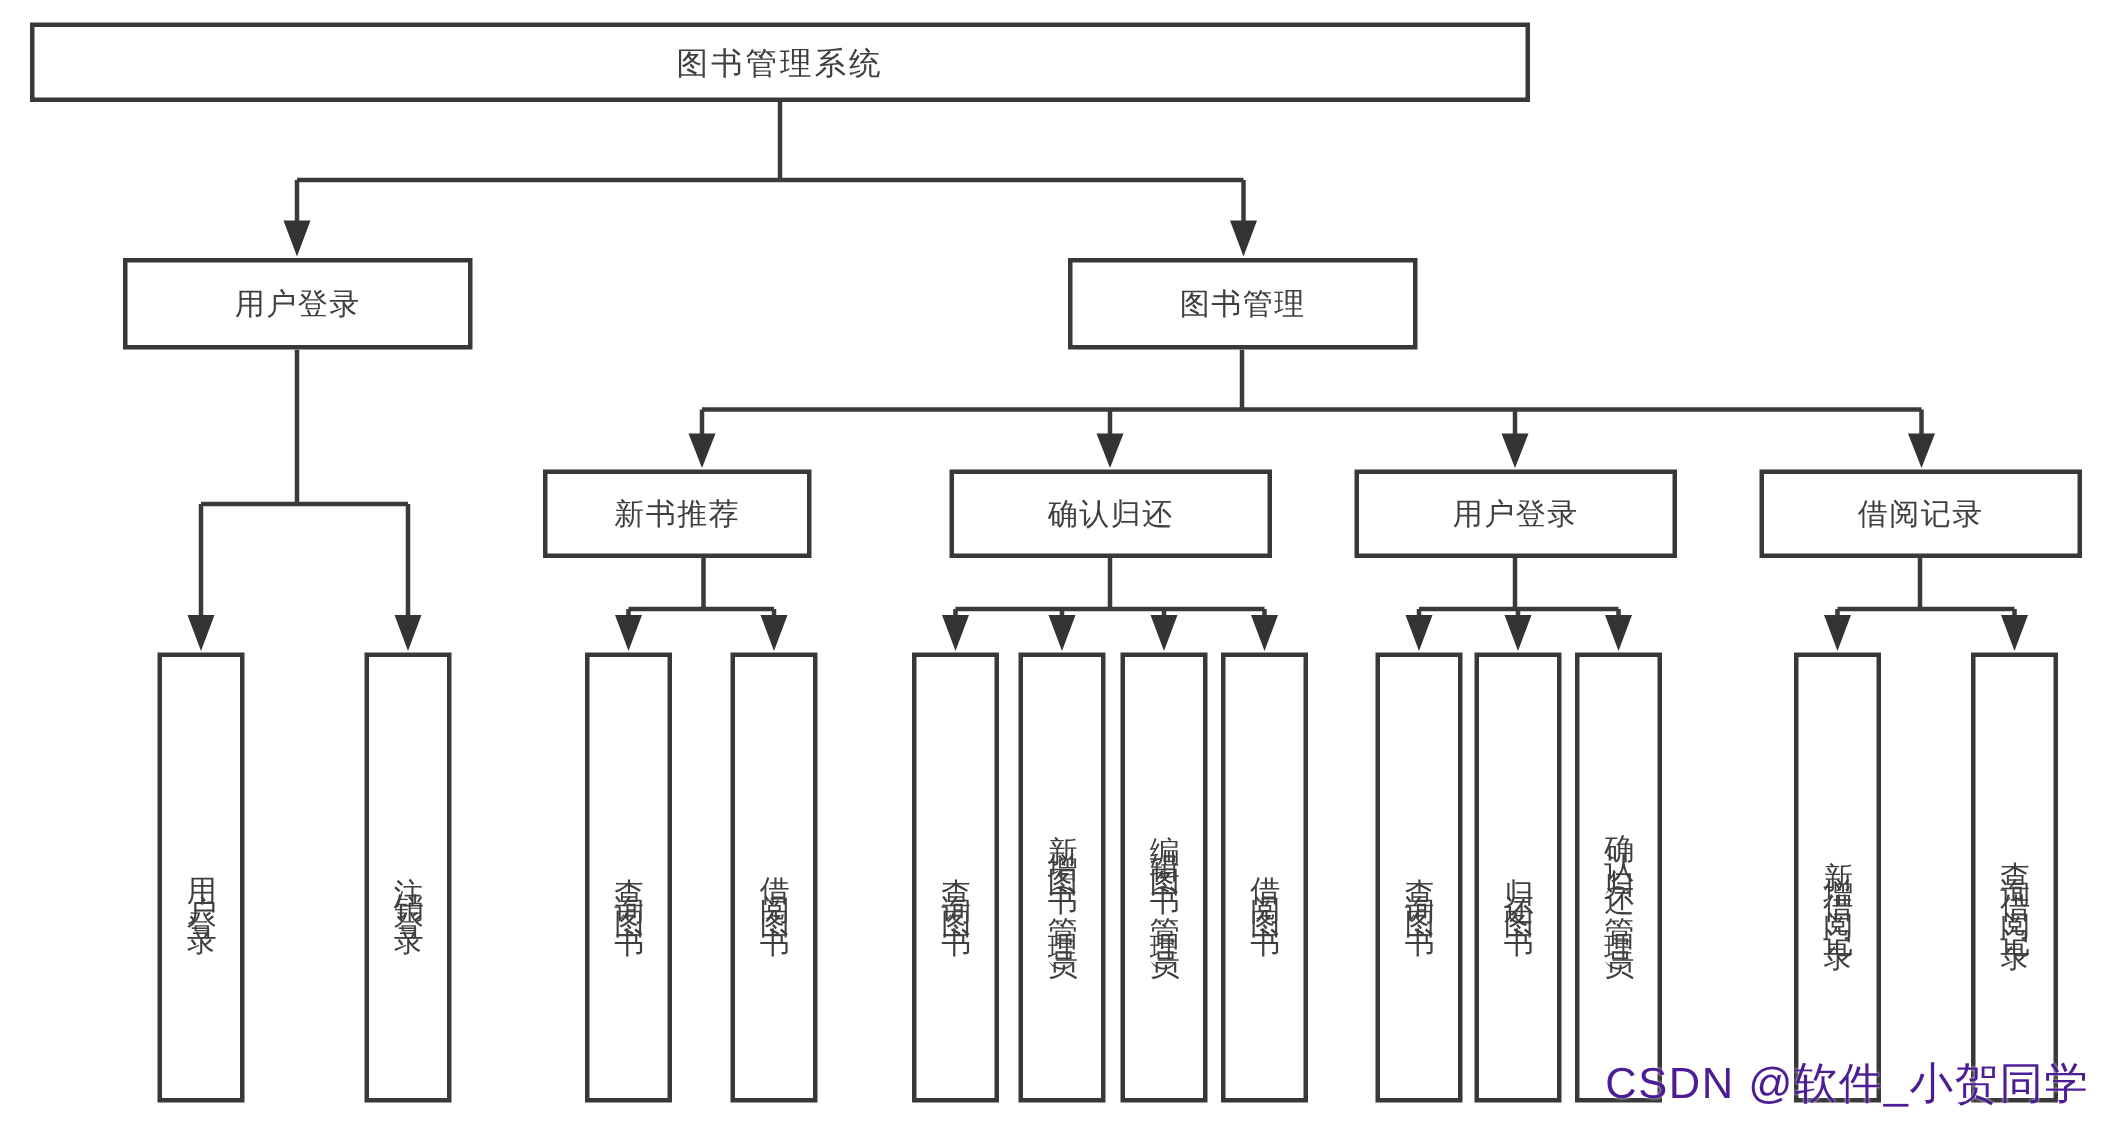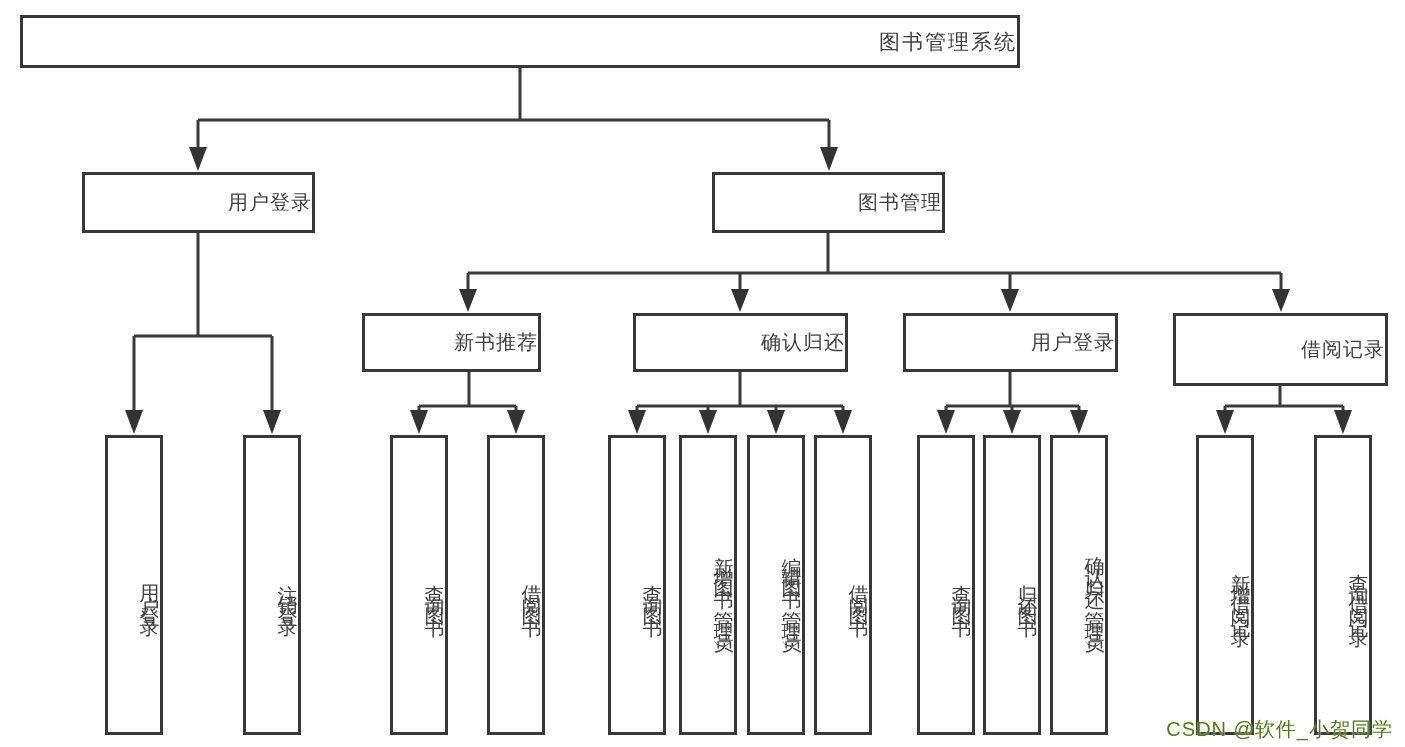--- a/index.html
+++ b/index.html
@@ -23,21 +23,21 @@
     height: 747px;
   }
   .node {
     position: absolute;
     box-sizing: border-box;
     background: #ffffff;
     border: 3px solid #383838;
     color: #3f3f3f;
     display: flex;
     align-items: center;
-    justify-content: flex-end;
+    justify-content: center;
   }
   .hbox {
     font-size: 20px;
     letter-spacing: 1px;
   }
   .root-box {
     font-size: 21px;
     letter-spacing: 2px;
   }
   .vbox {
@@ -48,22 +48,22 @@
     letter-spacing: 11px;
     line-height: 1;
     text-indent: 0;
     
     margin-bottom: -11px;
   }
   .watermark {
     position: absolute;
     right: 12px;
     bottom: 4px;
-    font-size: 20px;
-    color: #4d7c0f;
+    font-size: 29px;
+    color: #4c1d95;
     letter-spacing: 1px;
     text-shadow: 0 0 2px #ffffff;
     white-space: nowrap;
   }
 </style>
 </head>
 <body>
 
 <div class="canvas">
 
@@ -123,21 +123,21 @@
 
   <div class="node hbox" style="left:362px; top:313px; width:179px; height:59px;">
     <span>新书推荐</span>
   </div>
   <div class="node hbox" style="left:633px; top:313px; width:215px; height:59px;">
     <span>确认归还</span>
   </div>
   <div class="node hbox" style="left:903px; top:313px; width:215px; height:59px;">
     <span>用户登录</span>
   </div>
-  <div class="node hbox" style="left:1173px; top:313px; width:215px; height:73px;">
+  <div class="node hbox" style="left:1173px; top:313px; width:215px; height:59px;">
     <span>借阅记录</span>
   </div>
 
   <div class="node vbox" style="left:105px; top:435px; width:58px; height:300px;">
     <span class="vtext">用户登录</span>
   </div>
   <div class="node vbox" style="left:243px; top:435px; width:58px; height:300px;">
     <span class="vtext">注销登录</span>
   </div>
 

